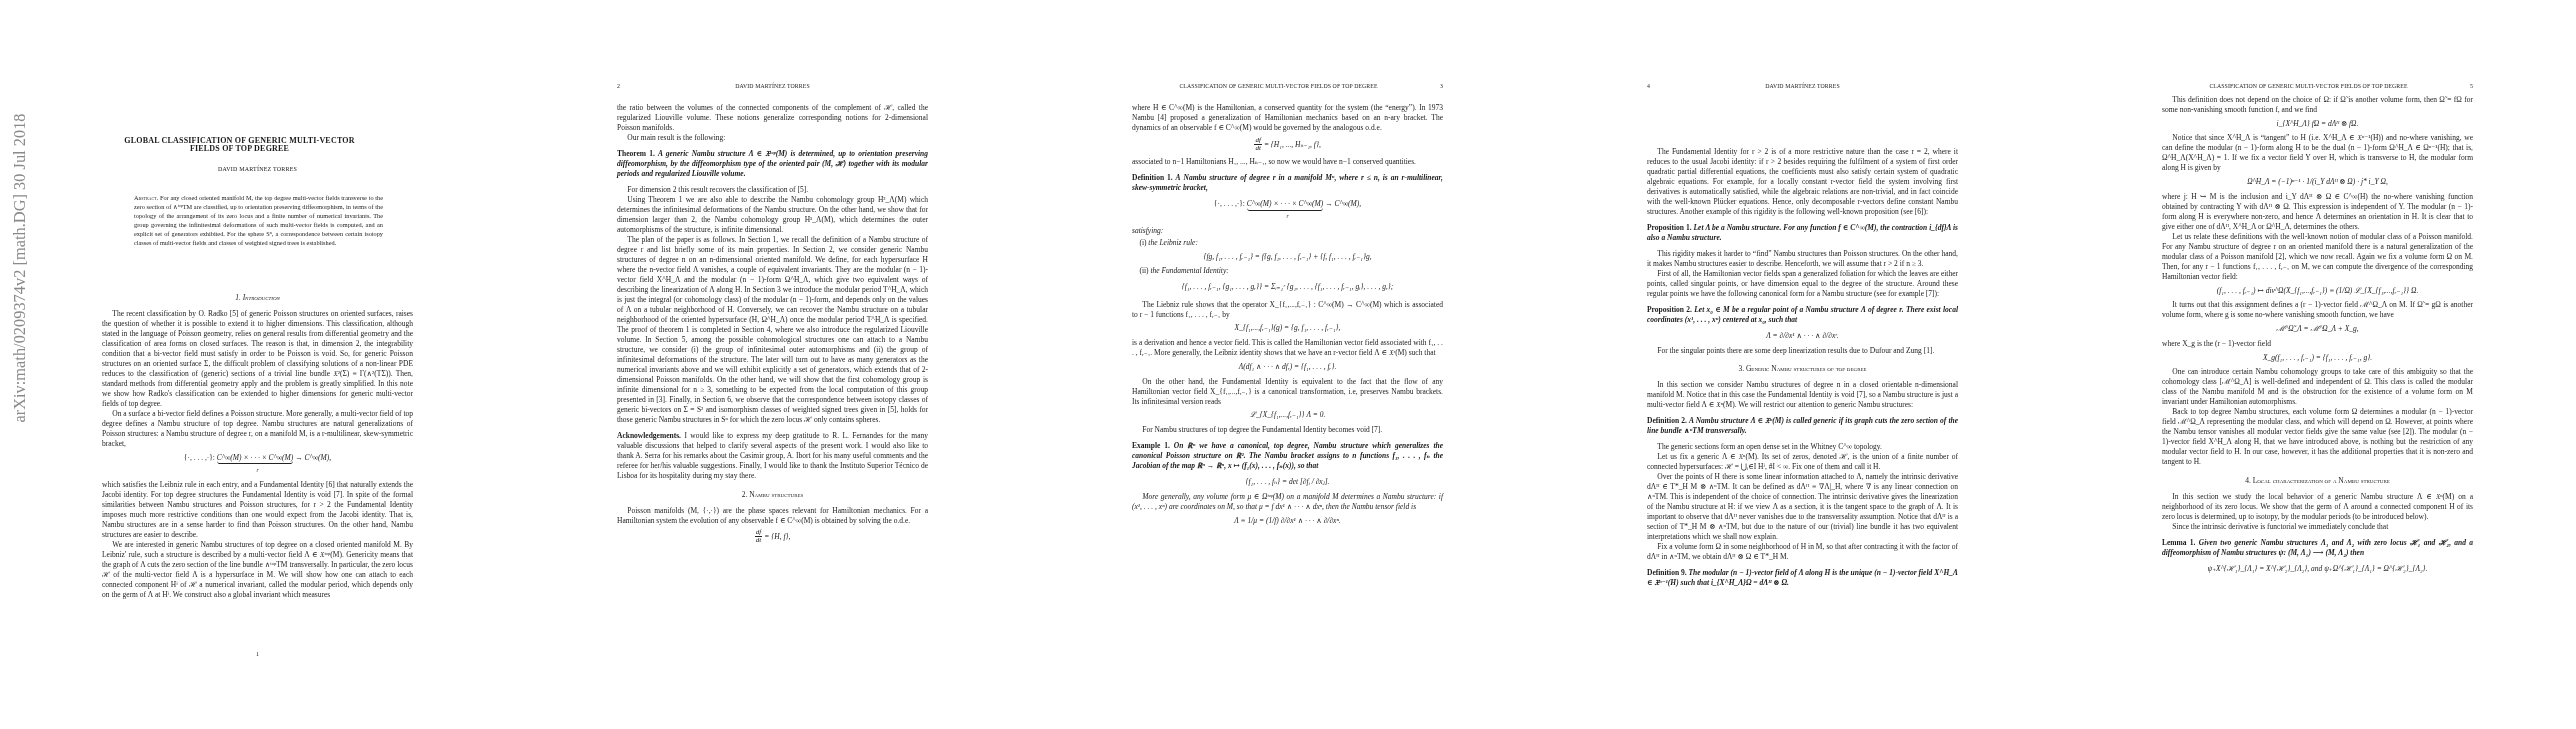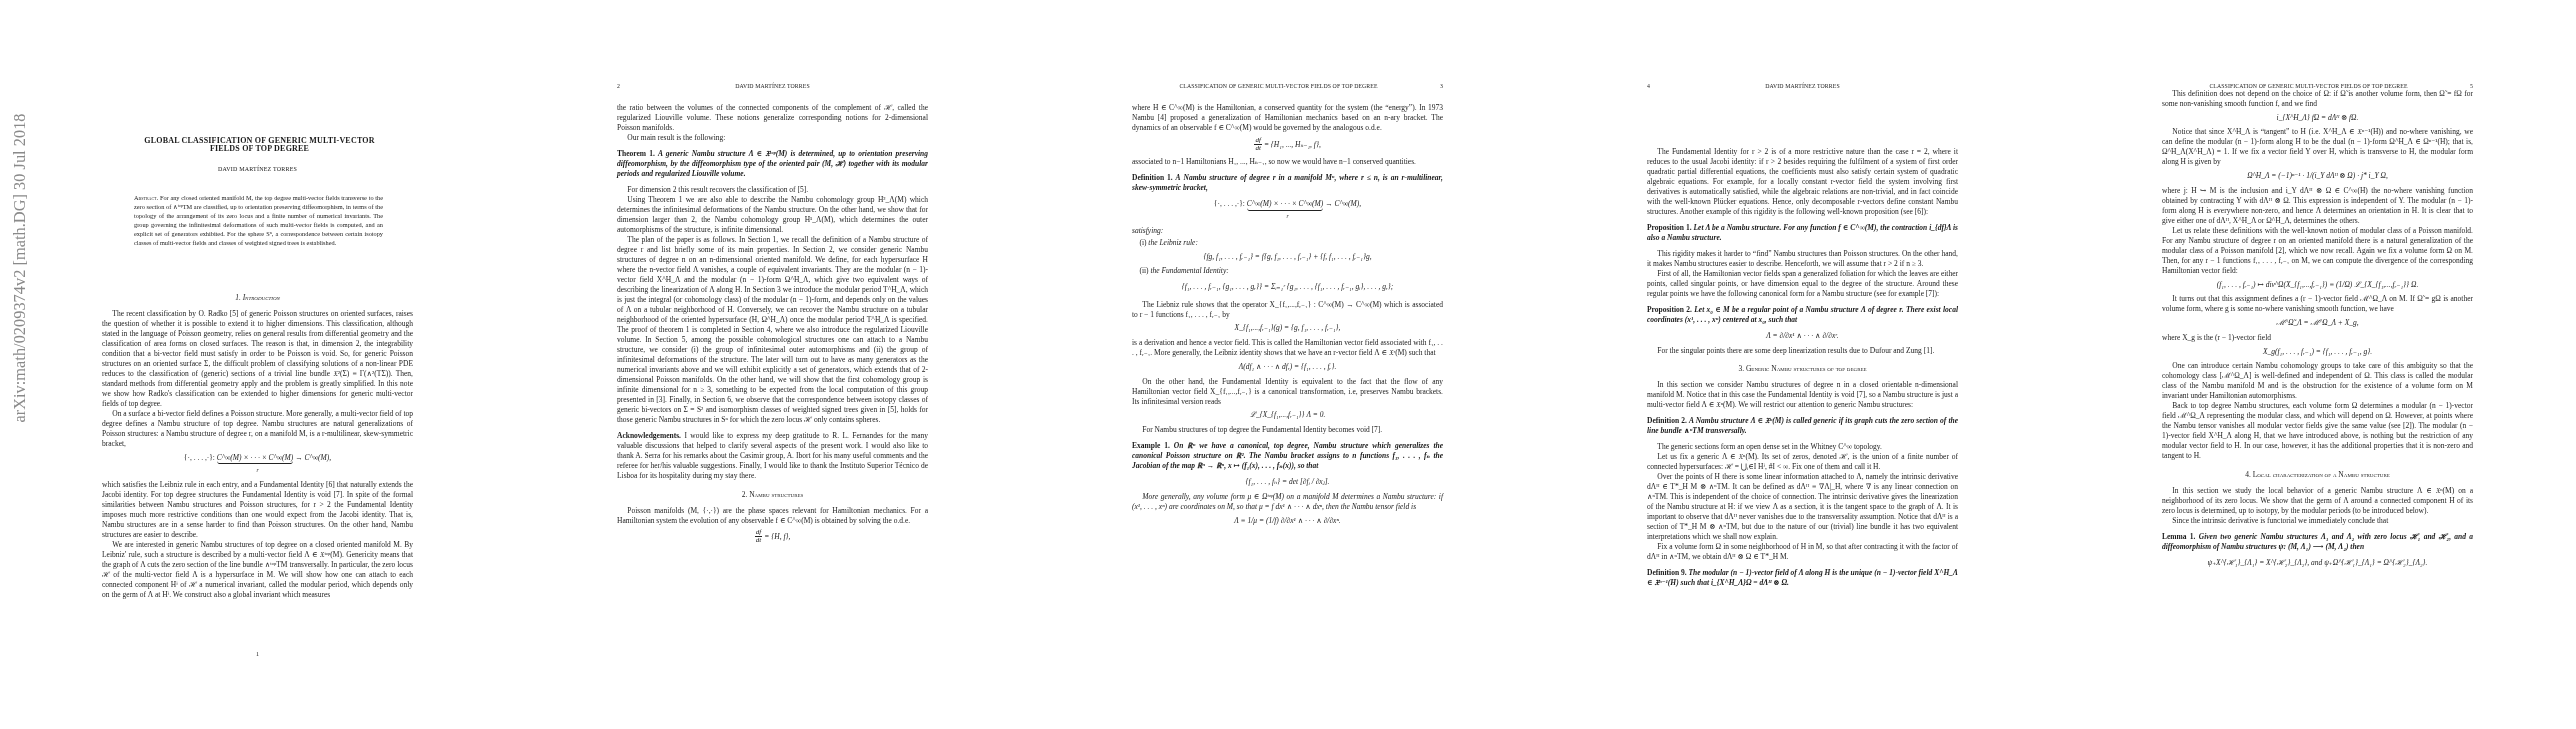--- a/index.html
+++ b/index.html
@@ -20,21 +20,21 @@
     font-size: 5.8px; letter-spacing: 0.1px; color: #222;
   }
   .runhead .pn { position: absolute; top: 0; }
   .runhead .pn.left { left: 0; }
   .runhead .pn.right { right: 0; }
   .runhead .rt { position: absolute; top: 0; left: 0; right: 0; text-align: center; }
   .runhead.odd .rt { right: 18px; }
   .body { position: absolute; left: 102px; width: 311px; font-size: 7.5px; line-height: 10px; text-align: justify; hyphens: auto; }
   .body p { text-indent: 10.3px; }
   .body p.noindent { text-indent: 0; }
-  .title { position: absolute; top: 137px; left: 104px; width: 311px; text-align: center; font-weight: bold; font-size: 8px; line-height: 7.8px; letter-spacing: 0.2px; }
+  .title { position: absolute; top: 137px; left: 84px; width: 311px; text-align: center; font-weight: bold; font-size: 8px; line-height: 7.8px; letter-spacing: 0.2px; }
   .author { position: absolute; top: 166px; left: 102px; width: 311px; text-align: center; font-size: 6px; letter-spacing: 0.2px; }
   .abstract { position: absolute; top: 193px; left: 134px; width: 249px; font-size: 6.3px; line-height: 9px; text-align: justify; }
   .abstract .lead { font-variant: small-caps; }
   .sechead { text-align: center; font-variant: small-caps; font-size: 7.5px; margin: 8.5px 0 6px 0; }
   .eq { text-align: center; font-style: italic; margin: 3.6px 0 4.9px 0; white-space: nowrap; }
   .eq .rm { font-style: normal; }
   .eq .under { display: inline-block; border-bottom: 0.9px solid #222; border-radius: 0 0 3.6px 3.6px; padding-bottom: 0.6px; }
   .eq .sub { display: block; font-size: 5.5px; margin-top: 0.6px; }
   .frac { display: inline-flex; flex-direction: column; align-items: center; vertical-align: middle; font-size: 7px; line-height: 7.3px; }
   .frac .num { border-bottom: 0.6px solid #222; padding: 0 1.2px; }
@@ -193,21 +193,21 @@
         <i>The modular (n − 1)-vector field of Λ along H is the unique (n − 1)-vector field X^H_Λ ∈ 𝔛ⁿ⁻¹(H) such that i_{X^H_Λ}Ω = dΛᴴ ⊗ Ω.</i>
       </p>
     </div>
   </div>
 
   <div class="page">
     <div class="runhead odd">
       <span class="rt">CLASSIFICATION OF GENERIC MULTI-VECTOR FIELDS OF TOP DEGREE</span>
       <span class="pn right">5</span>
     </div>
-    <div class="body" style="top:89px;">
+    <div class="body" style="top:95px;">
       <p>This definition does not depend on the choice of Ω: if Ω̃ is another volume form, then Ω̃ = fΩ for some non-vanishing smooth function f, and we find</p>
       <div class="eq">i_{X^H_Λ} fΩ = dΛᴴ ⊗ fΩ.</div>
       <p>Notice that since X^H_Λ is “tangent” to H (i.e. X^H_Λ ∈ 𝔛ⁿ⁻¹(H)) and no-where vanishing, we can define the modular (n − 1)-form along H to be the dual (n − 1)-form Ω^H_Λ ∈ Ωⁿ⁻¹(H); that is, Ω^H_Λ(X^H_Λ) = 1. If we fix a vector field Y over H, which is transverse to H, the modular form along H is given by</p>
       <div class="eq">Ω^H_Λ = (−1)ⁿ⁻¹ · 1/(i_Y dΛᴴ ⊗ Ω) · j* i_Y Ω,</div>
       <p class="noindent">where j: H ↪ M is the inclusion and i_Y dΛᴴ ⊗ Ω ∈ C^∞(H) the no-where vanishing function obtained by contracting Y with dΛᴴ ⊗ Ω. This expression is independent of Y. The modular (n − 1)-form along H is everywhere non-zero, and hence Λ determines an orientation in H. It is clear that to give either one of dΛᴴ, X^H_Λ or Ω^H_Λ, determines the others.</p>
       <p>Let us relate these definitions with the well-known notion of modular class of a Poisson manifold. For any Nambu structure of degree r on an oriented manifold there is a natural generalization of the modular class of a Poisson manifold [2], which we now recall. Again we fix a volume form Ω on M. Then, for any r − 1 functions f₁, . . . , fᵣ₋₁ on M, we can compute the divergence of the corresponding Hamiltonian vector field:</p>
       <div class="eq">(f₁, . . . , fᵣ₋₁) ↦ div^Ω(X_{f₁,...,fᵣ₋₁}) ≡ (1/Ω) ℒ_{X_{f₁,...,fᵣ₋₁}} Ω.</div>
       <p>It turns out that this assignment defines a (r − 1)-vector field ℳ^Ω_Λ on M. If Ω̃ = gΩ is another volume form, where g is some no-where vanishing smooth function, we have</p>
       <div class="eq">ℳ^Ω̃_Λ = ℳ^Ω_Λ + X_g,</div>
       <p class="noindent">where X_g is the (r − 1)-vector field</p>

